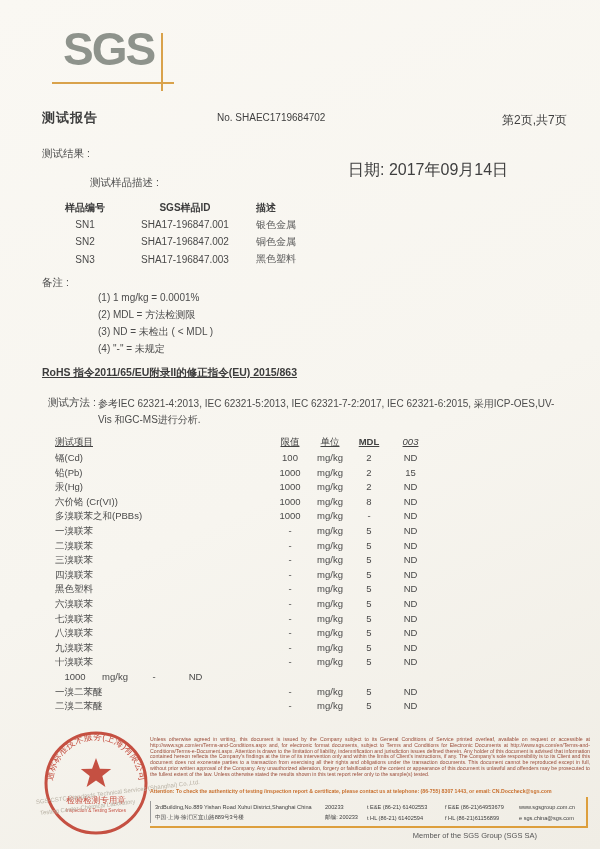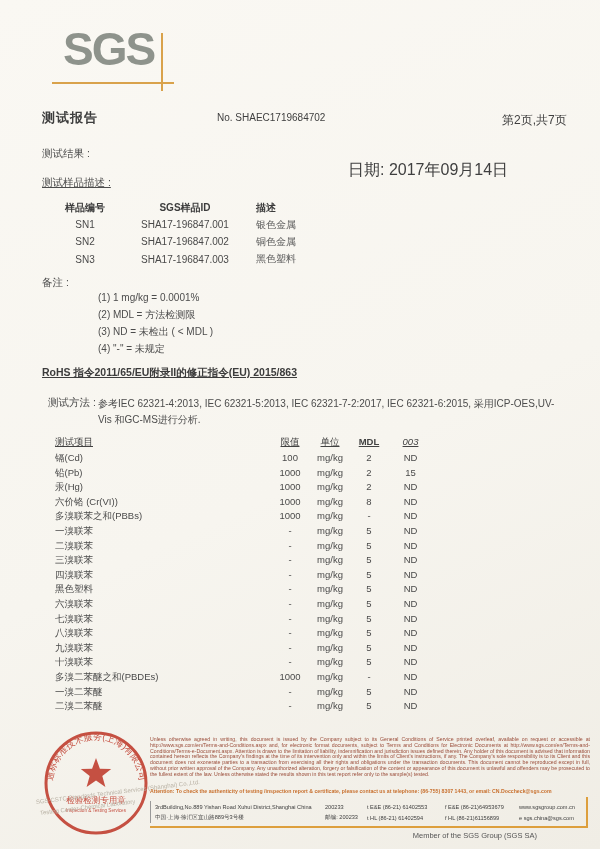--- a/index.html
+++ b/index.html
@@ -19,21 +19,21 @@
   .logo{left:63px;top:26px;font-size:46px;font-weight:bold;color:#8e938c;letter-spacing:-2px;line-height:1;}
   .logo-hline{left:52px;top:82px;width:122px;height:2px;background:#d9a24b;}
   .logo-vline{left:161px;top:33px;width:2px;height:58px;background:#d9a24b;}
   .report-title{left:42px;top:109px;font-size:13px;font-weight:bold;color:#3d3d3d;letter-spacing:1px;}
   .report-no{left:197px;top:112px;font-size:10px;color:#3f3f3f;padding-left:20px;}
   .report-date{left:348px;top:112px;font-size:16px;color:#3f3f3f;margin-top:48px;}
   .page-info{left:502px;top:112px;font-size:12px;color:#3f3f3f;}
 
   
   .sec-label{font-size:10.5px;color:#4c4c4c;}
-  .u{text-decoration:underline;}
+  .u{margin-left:48px;}
   .results-label{left:42px;top:147px;}
   .sample-desc-label{left:42px;top:176px;}
   .notes-label{left:42px;top:276px;}
   .method-label{left:48px;top:396px;}
 
   
   .sample-table{left:50px;top:199px;width:330px;font-size:10px;color:#4a4a4a;}
   .sample-row{display:flex;height:17.2px;align-items:center;}
   .sample-row.head{font-weight:bold;color:#3c3c3c;}
   .s-col1{width:70px;text-align:center;}
@@ -265,21 +265,20 @@
 
         <div class="r-row">
           <span class="c-item">十溴联苯</span>
           <span class="c-limit">-</span>
           <span class="c-unit">mg/kg</span>
           <span class="c-mdl">5</span>
           <span class="c-res">ND</span>
         </div>
 
         <div class="r-row">
-          <span class="c-item">多溴二苯醚之和(PBDEs)</span>
           <span class="c-limit">1000</span>
           <span class="c-unit">mg/kg</span>
           <span class="c-mdl">-</span>
           <span class="c-res">ND</span>
         </div>
 
         <div class="r-row">
           <span class="c-item">一溴二苯醚</span>
           <span class="c-limit">-</span>
           <span class="c-unit">mg/kg</span>

